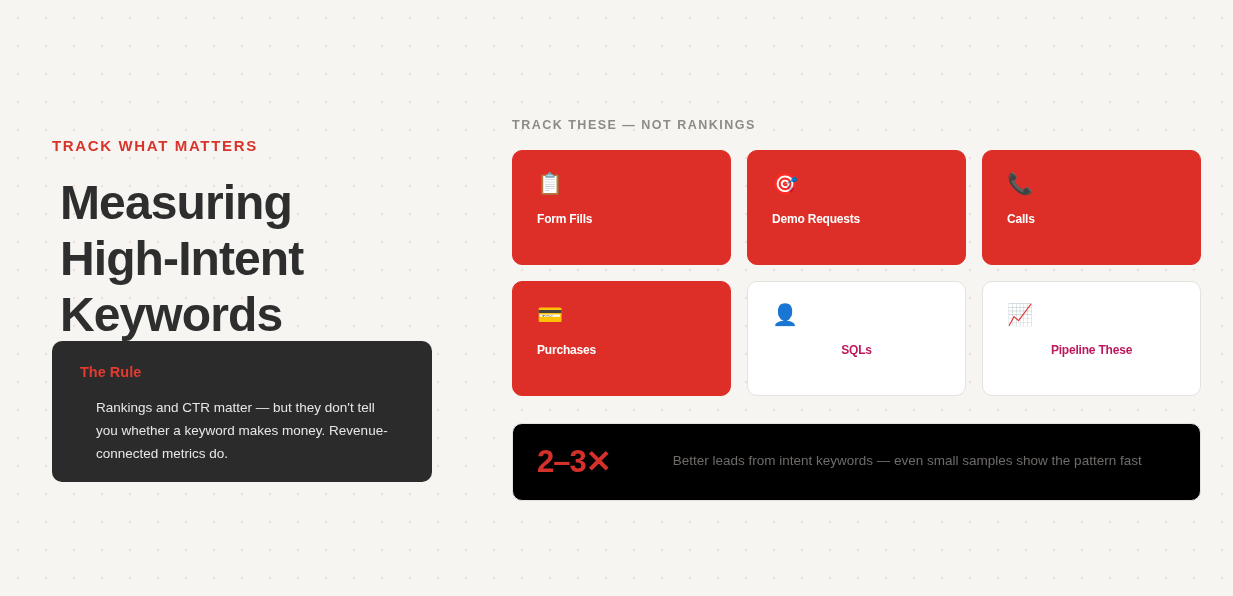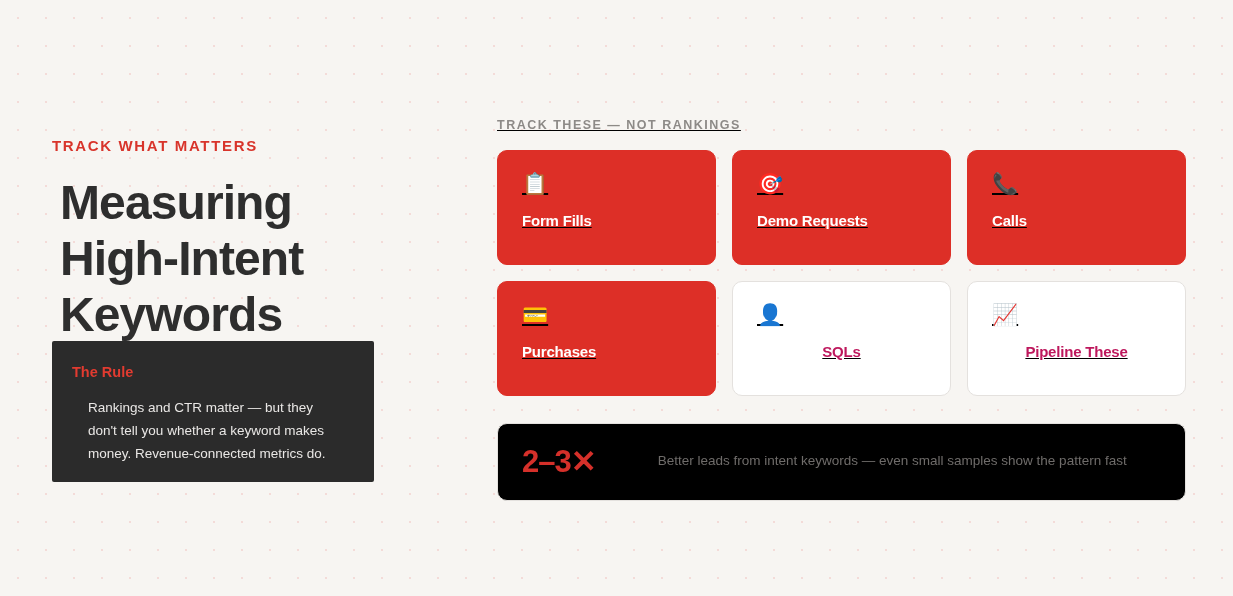--- a/index.html
+++ b/index.html
@@ -48,50 +48,49 @@
     letter-spacing: -0.9px;
     color: #2e2e2e;
     margin: 8px;
     width: 330px;
   }
 
   .rule-box {
     position: absolute;
     left: 52px;
     top: 341px;
-    width: 322px;
+    width: 380px;
     height: 141px;
     box-sizing: border-box;
     background: #2b2b2b;
-    border-radius: 2px;
-    padding: 24px 28px 0 20px;
+    border-radius: 10px;
+    padding: 24px 28px 0 28px;
   }
 
   .rule-title {
     color: #e23b30;
     font-size: 14.5px;
     font-weight: bold;
     margin: 0 0 14px 0;
     line-height: 1;
   }
 
   .rule-body {
     color: #e9e7e5;
     font-size: 13.5px;
     line-height: 1.72;
     margin: 16px;
   }
 
   
   .right-col {
     position: absolute;
-    left: 497px;
+    left: 512px;
     top: 119px;
     width: 689px;
-    text-decoration: underline;
   }
 
   .eyebrow-gray {
     font-size: 12.5px;
     font-weight: bold;
     letter-spacing: 1.5px;
     color: #8d8a87;
     text-transform: uppercase;
     line-height: 1;
     margin: 0 0 18px 0;
@@ -124,21 +123,21 @@
   }
 
   .metric-icon {
     font-size: 21px;
     line-height: 1;
     height: 26px;
     margin-bottom: 14px;
   }
 
   .metric-label {
-    font-size: 15px;
+    font-size: 12px;
     font-weight: bold;
     line-height: 1;
     letter-spacing: -0.2px;
   }
 
   .metric-card.filled .metric-label { color: #ffffff; }
   .metric-card.outline .metric-label { color: #be185d; text-align: center; }
 
   
   .stat-bar {

